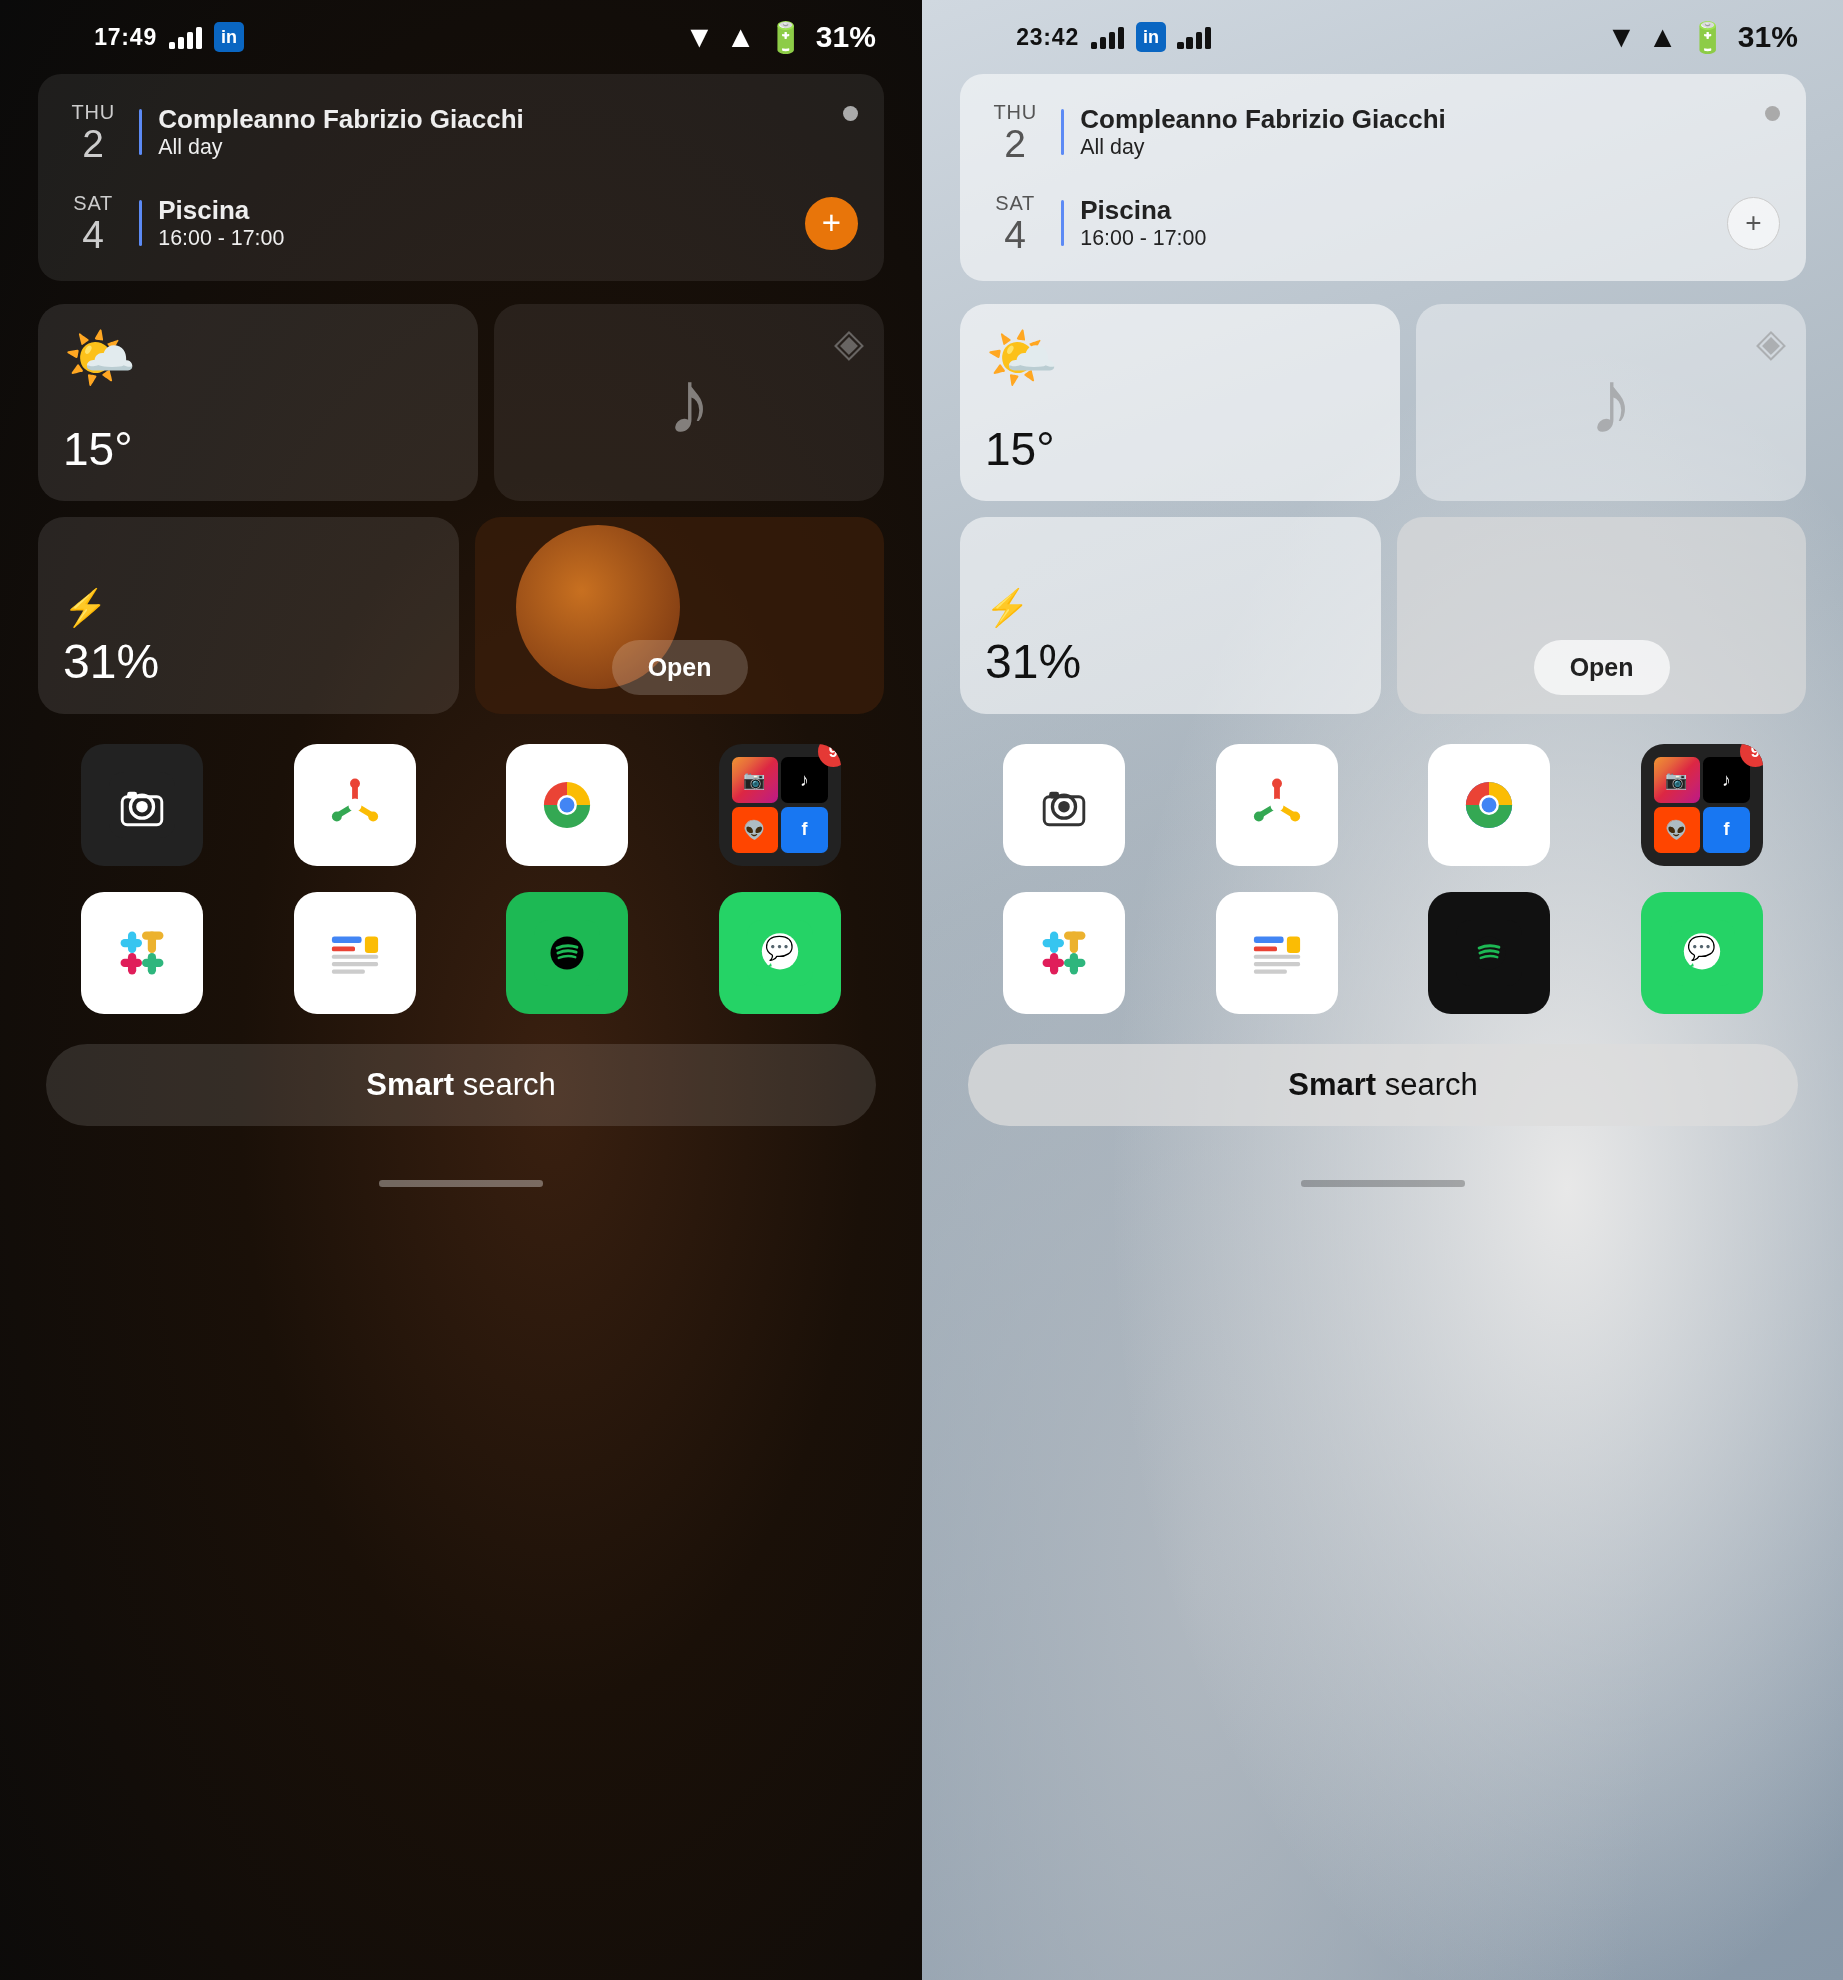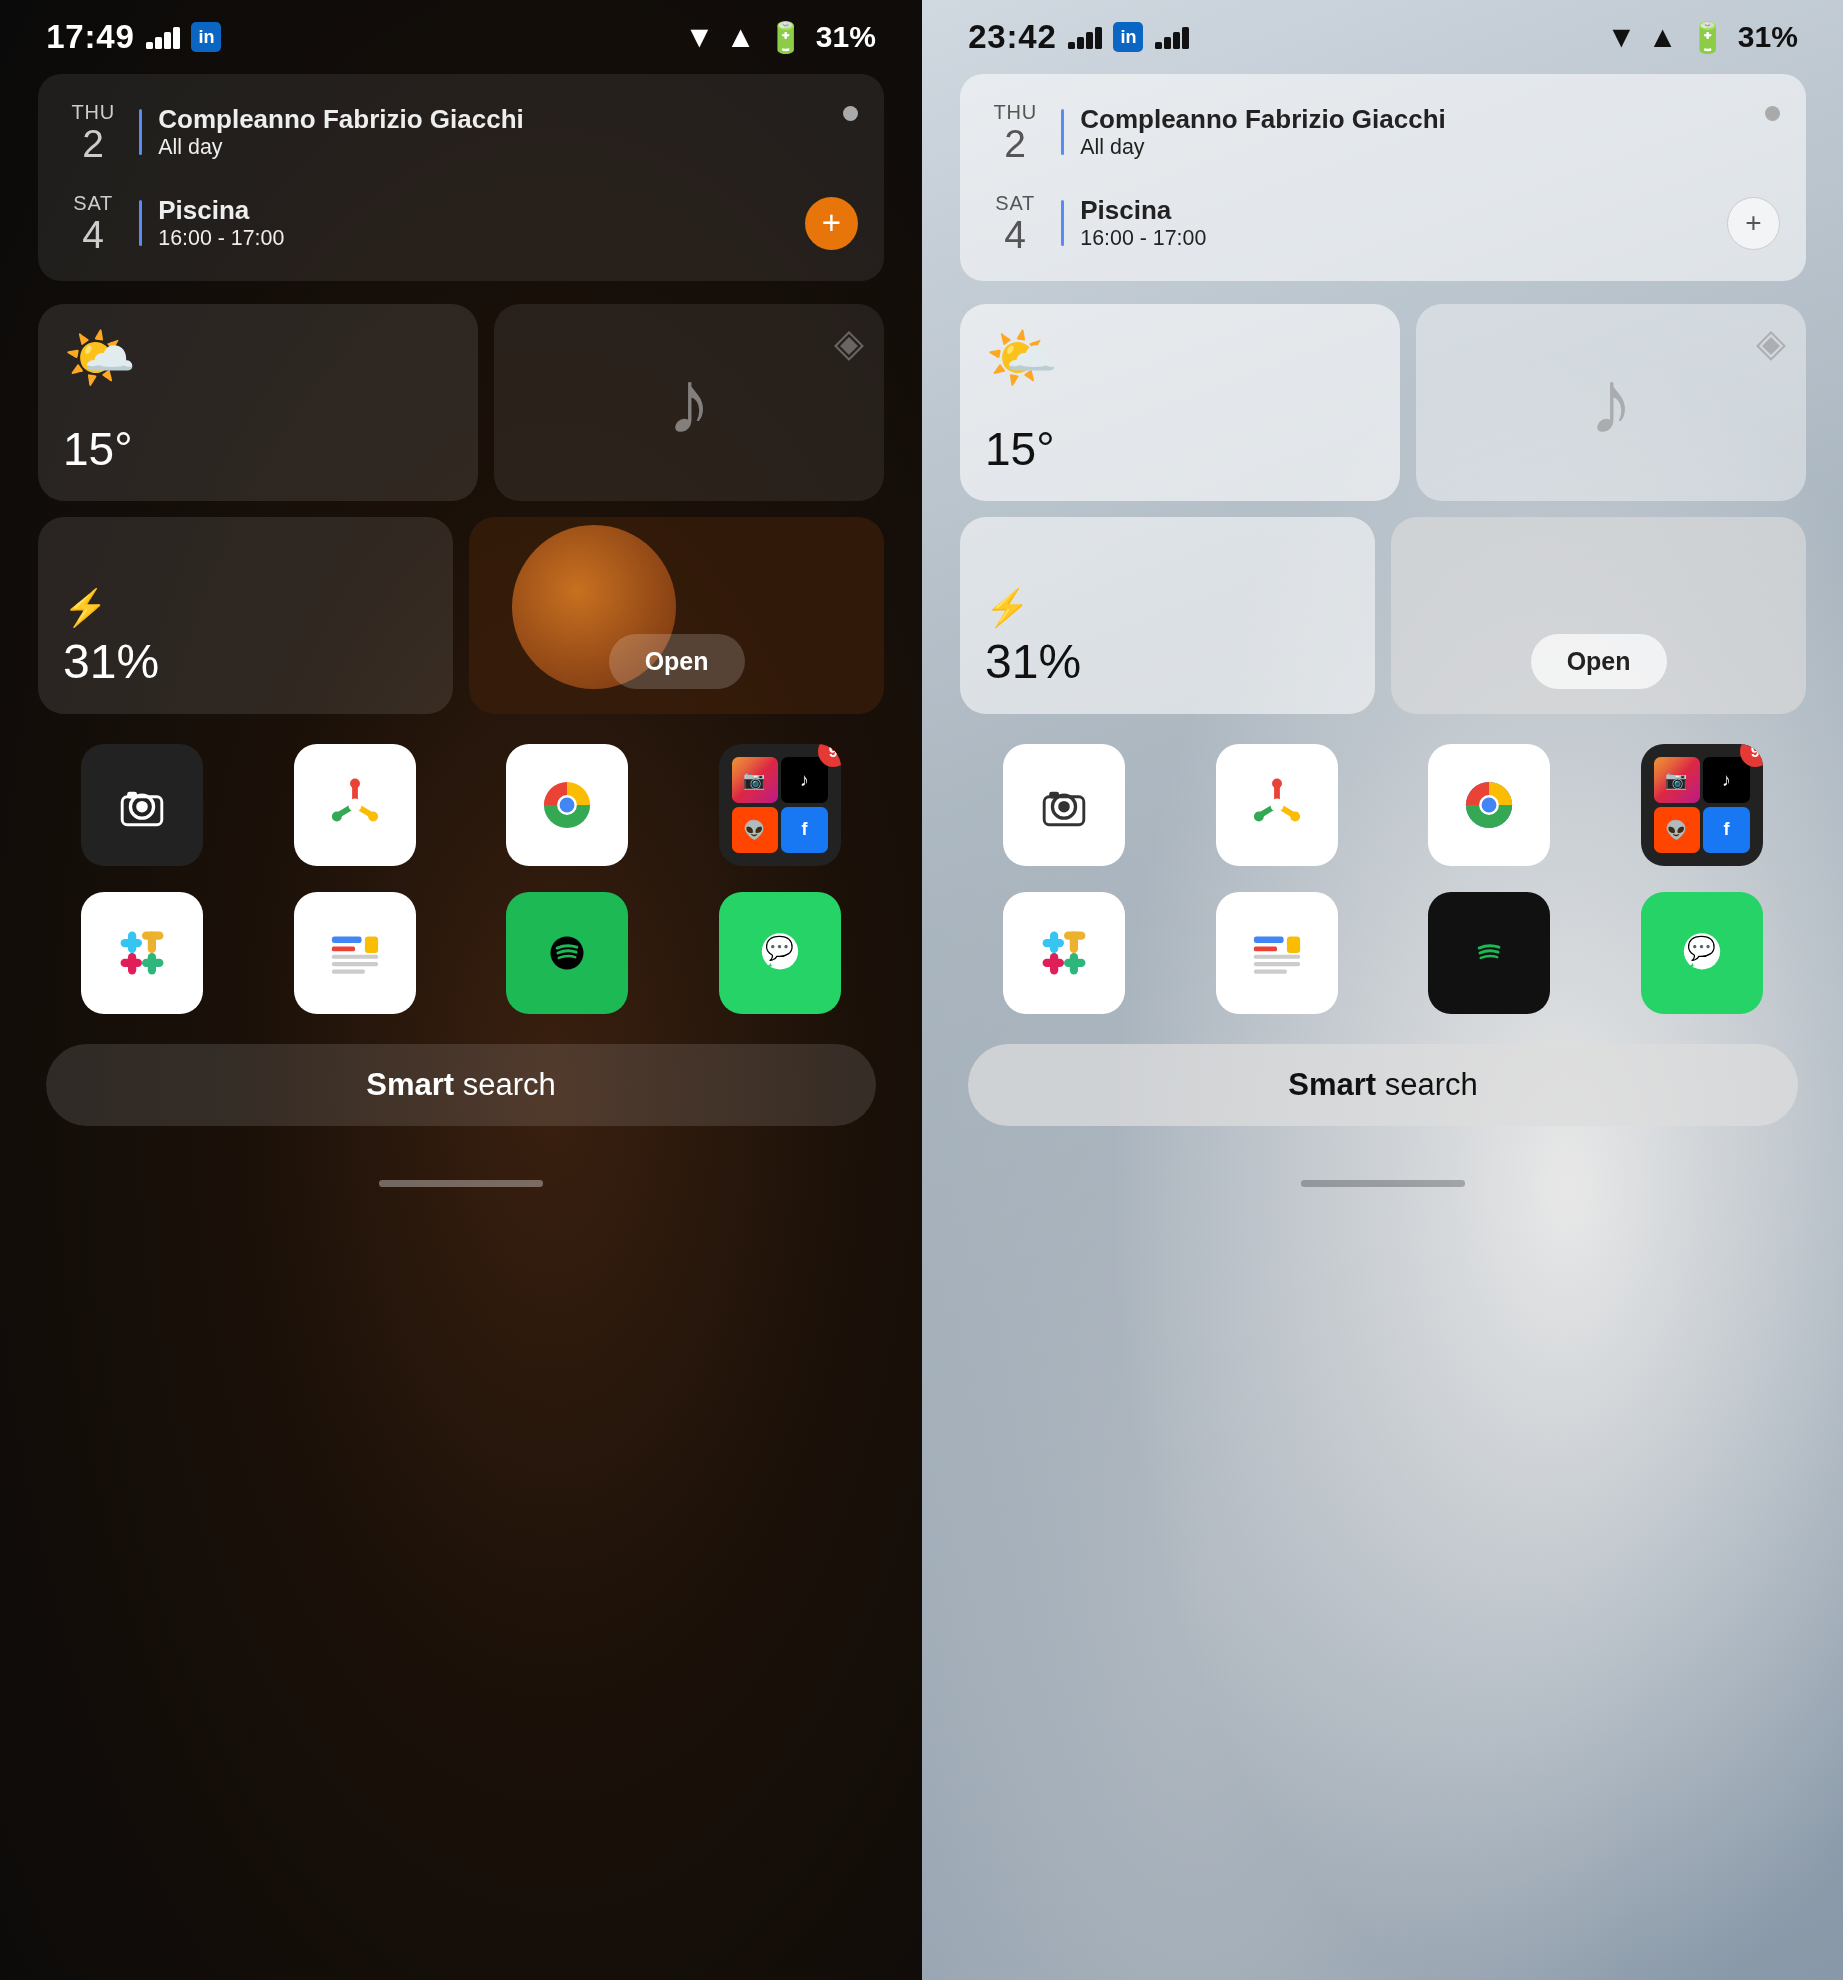--- a/index.html
+++ b/index.html
@@ -64,21 +64,21 @@
       padding: 0 8.2px;
       font-size: 30px;
       font-weight: 600;
     }
     .phone-dark .status-bar { color: #fff; }
     .phone-light .status-bar { color: #111; }
 
     .status-left { display: flex; align-items: center; gap: 11.5px; }
     .status-right { display: flex; align-items: center; gap: 11.5px; }
 
-    .status-time { font-size: 33px; font-weight: 700; letter-spacing: 0.8px; }
+    .status-time { font-size: 23px; font-weight: 700; letter-spacing: 0.8px; margin-left: 48px; }
 
     
     .signal-bars {
       display: flex; align-items: flex-end; gap: 2.5px; height: 23px;
     }
     .signal-bars span {
       width: 6.6px; background: currentColor; border-radius: 1.6px;
     }
 
     
@@ -263,21 +263,21 @@
     }
     .phone-dark .battery-pct { color: #fff; }
     .phone-light .battery-pct { color: #111; }
 
     .widget-open {
       flex: 1;
       border-radius: 26px;
       display: flex;
       align-items: flex-end;
       justify-content: center;
-      padding: 25px;
+      padding: 19px;
       min-height: 197px;
       overflow: hidden;
       position: relative;
     }
     .phone-dark .widget-open { background: rgba(60,30,10,0.7); }
     .phone-light .widget-open { background: rgba(220,220,220,0.65); }
 
     .widget-open-moon {
       position: absolute;
       top: 0; left: 0; right: 0; bottom: 0;

